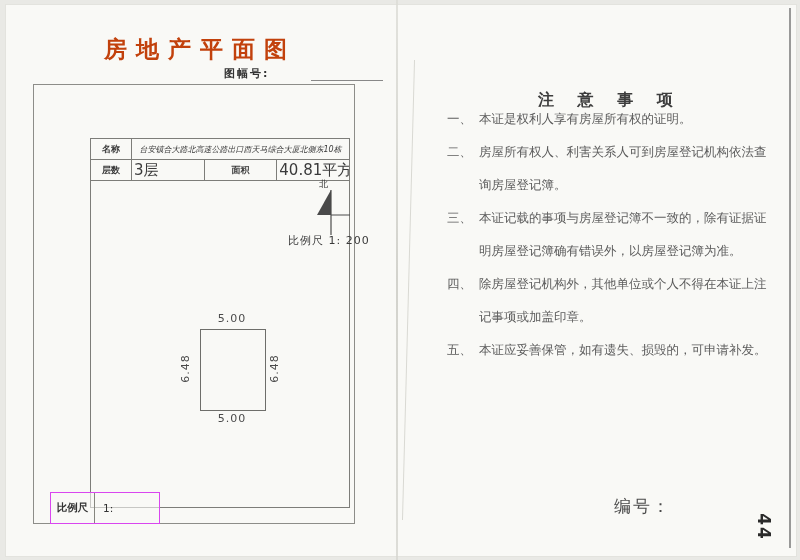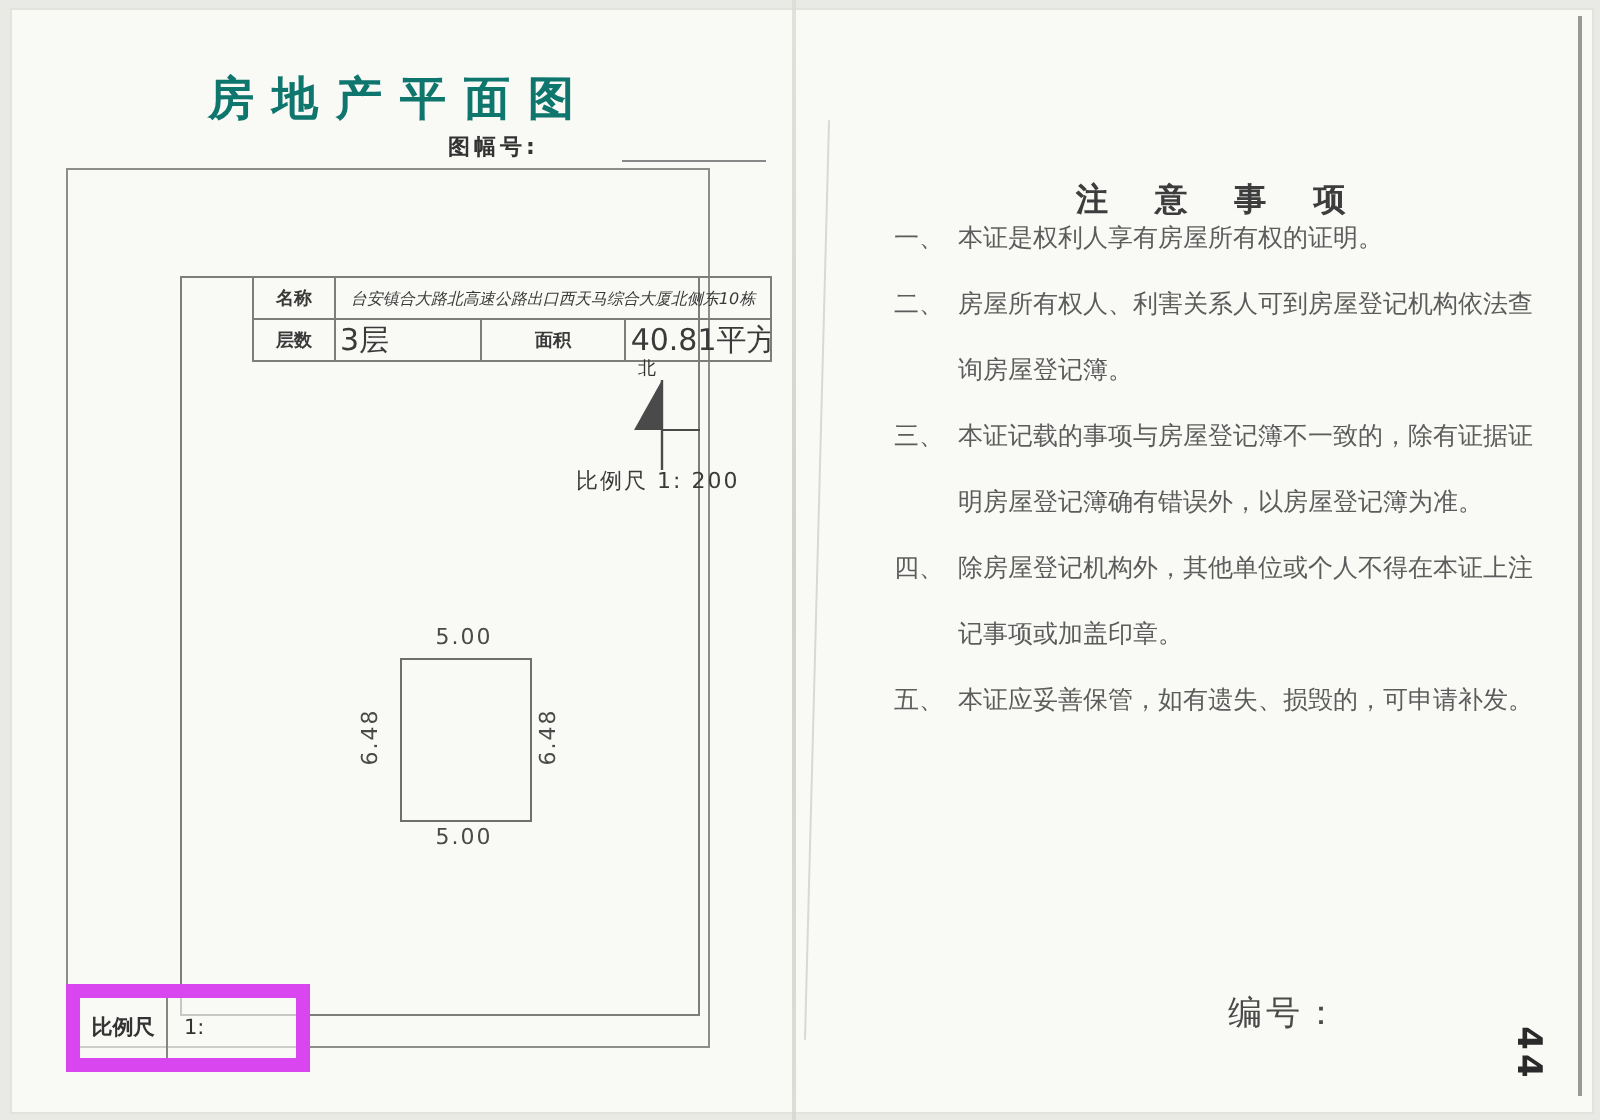--- a/index.html
+++ b/index.html
@@ -7,50 +7,50 @@
           font-family:"DejaVu Sans","Liberation Sans",sans-serif;color:#333;}
   .paper{position:absolute;left:5px;top:4px;width:790px;height:551px;background:#f9f9f6;
          border:1px solid #e3e3de;}
   .fold{position:absolute;left:396px;top:0;width:2px;height:560px;
         background:linear-gradient(180deg,#dcdcd6,#c9c9c2,#d6d6d0);opacity:.8;}
   .right-edge{position:absolute;left:789px;top:8px;width:2px;height:540px;background:#4a4a4a;opacity:.55;}
   .streak{position:absolute;left:408px;top:60px;width:1px;height:460px;background:#d9d9d3;transform:rotate(1.5deg);}
 
   
   .lp-title{position:absolute;left:104px;top:34px;font-size:23px;font-weight:bold;
-            letter-spacing:9px;color:#0f766e;white-space:nowrap;}
+            letter-spacing:9px;color:#c2410c;white-space:nowrap;}
   .sheet-no{position:absolute;left:224px;top:66px;font-size:11px;font-weight:bold;
             letter-spacing:2px;color:#333;display:flex;align-items:flex-end;gap:40px;}
   .sheet-no .blank{display:inline-block;width:72px;border-bottom:1px solid #888;height:14px;margin-left:2px;}
 
   .outer-frame{position:absolute;left:33px;top:84px;width:320px;height:438px;border:1px solid #8d8d89;}
   .inner-frame{position:absolute;left:90px;top:138px;width:258px;height:368px;border:1px solid #7d7d79;}
 
-  table.info{position:absolute;left:90px;top:138px;width:260px;border-collapse:collapse;table-layout:fixed;margin-left:36px;}
+  table.info{position:absolute;left:90px;top:138px;width:260px;border-collapse:collapse;table-layout:fixed;}
   table.info td{border:1px solid #7d7d79;height:20px;padding:0 2px;overflow:hidden;white-space:nowrap;}
   td.lbl{width:36px;text-align:center;font-size:9px;font-weight:bold;color:#3a3a3a;}
   td.val{font-size:8px;color:#3a3a3a;text-align:center;font-style:italic;}
   td.val2{font-size:15px;color:#3a3a3a;padding-left:6px;}
 
   .north{position:absolute;left:308px;top:178px;width:46px;height:66px;}
   .north .n-label{position:absolute;left:11px;top:0;font-size:9px;color:#333;letter-spacing:1px;}
   .scale-note{position:absolute;left:288px;top:233px;font-size:11px;color:#3a3a3a;letter-spacing:1px;white-space:nowrap;}
 
   .plan-rect{position:absolute;left:200px;top:329px;width:64px;height:80px;border:1px solid #6e6e6a;}
   .dim{position:absolute;font-size:11px;color:#4a4a4a;letter-spacing:1px;}
   .dim-top{left:200px;top:312px;width:64px;text-align:center;}
   .dim-bottom{left:200px;top:412px;width:64px;text-align:center;}
   .dim-left{left:163px;top:362px;width:44px;text-align:center;transform:rotate(-90deg);}
   .dim-right{left:252px;top:362px;width:44px;text-align:center;transform:rotate(-90deg);}
 
   .wall-note{position:absolute;left:148px;top:461px;width:140px;text-align:center;
              font-family:"DejaVu Serif","Liberation Serif",serif;font-style:italic;
              font-size:8px;line-height:11px;color:#4f4f4f;}
 
-  .scale-box{position:absolute;left:33px;top:492px;width:108px;height:30px;border:7px solid #d946ef;
+  .scale-box{position:absolute;left:50px;top:492px;width:108px;height:30px;border:1px solid #d946ef;
              display:flex;background:rgba(249,249,246,.6);}
   .scale-box .c1{width:43px;border-right:1px solid #86867f;display:flex;align-items:center;justify-content:center;
                  font-size:10.5px;font-weight:bold;color:#333;}
   .scale-box .c2{flex:1;display:flex;align-items:center;padding-left:8px;font-size:10.5px;color:#333;}
 
   
   .rp-title{position:absolute;left:538px;top:54px;font-size:16px;font-weight:bold;
             letter-spacing:9px;color:#3d3d3d;white-space:nowrap;margin-top:36px;}
   .notice{position:absolute;left:447px;top:102px;width:330px;}
   .notice .item{display:flex;font-size:12.5px;line-height:33px;color:#5c5c5c;

